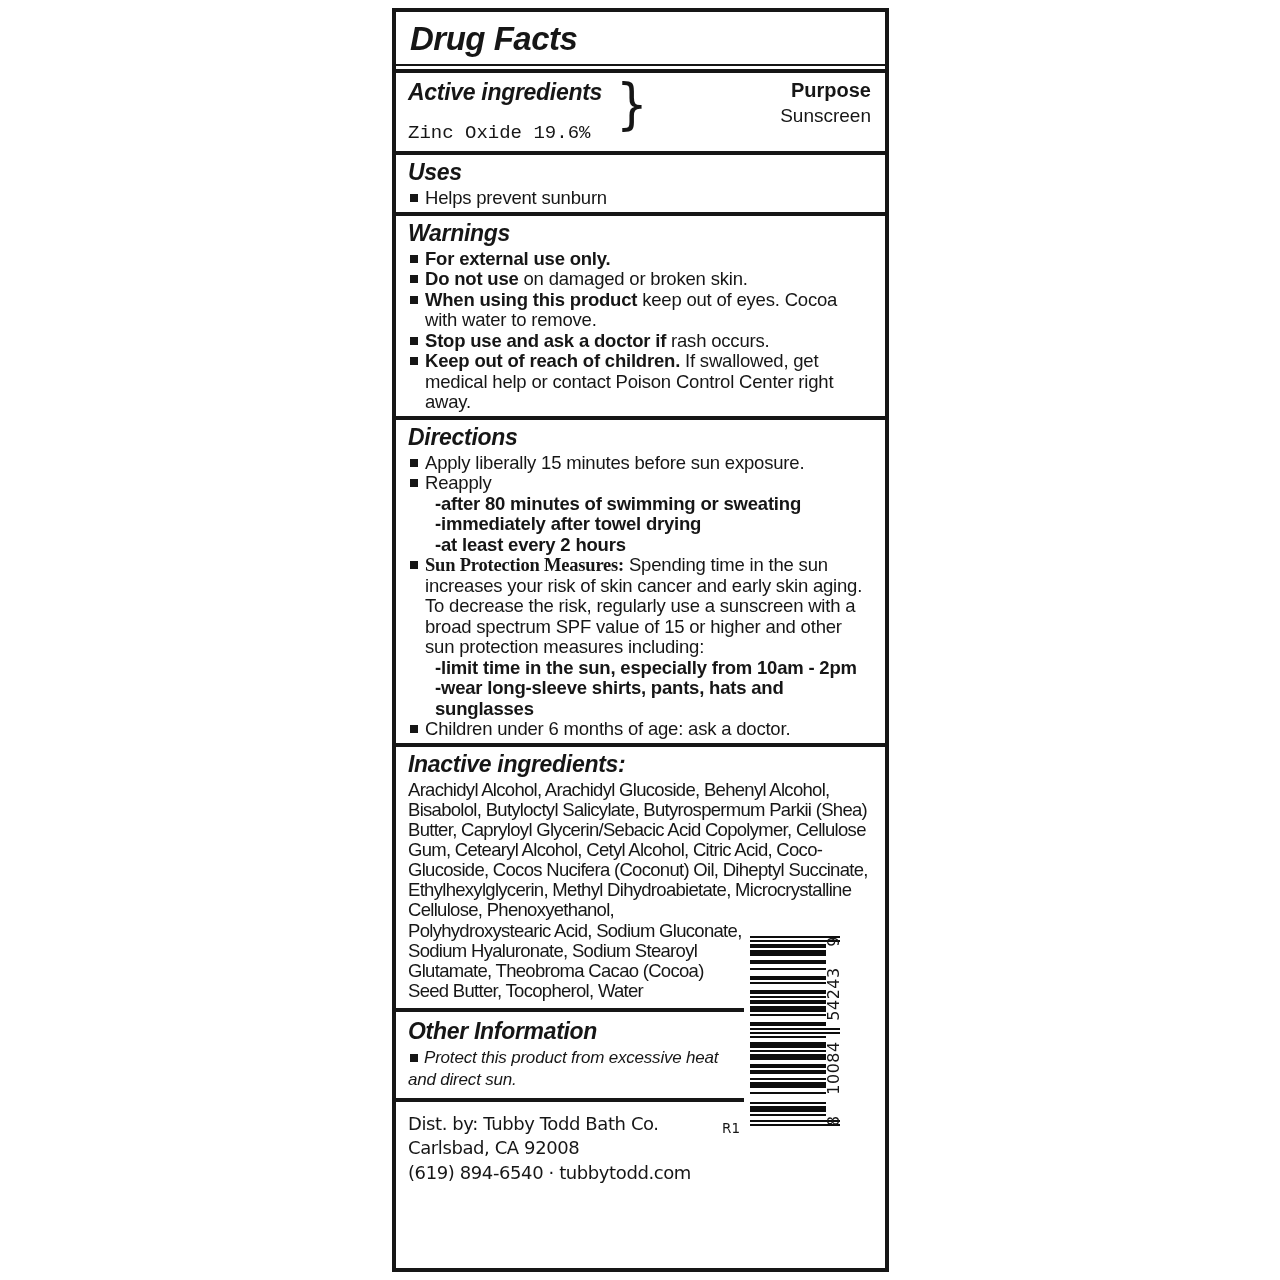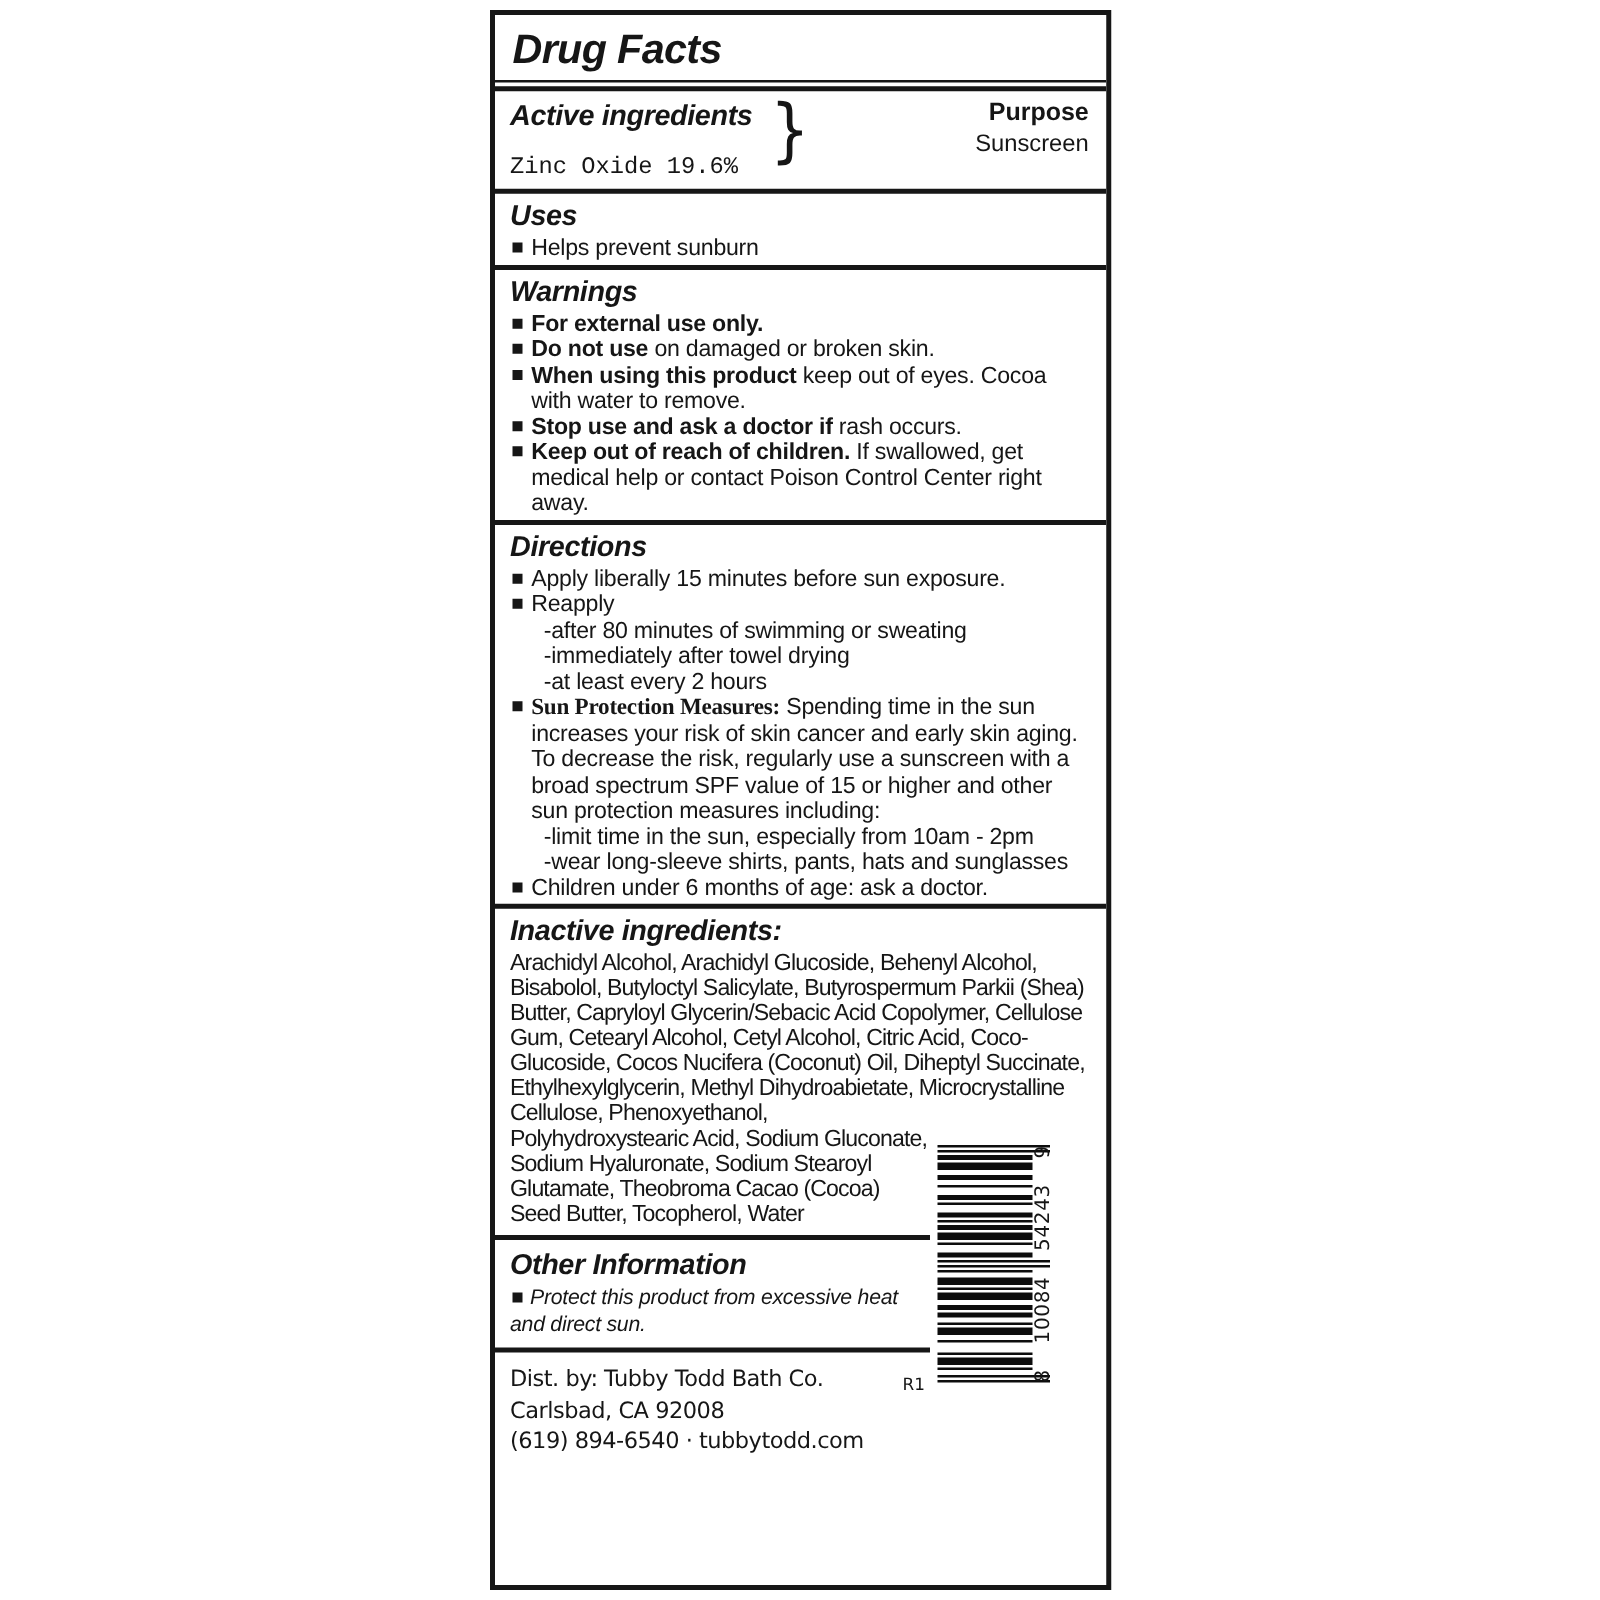--- a/index.html
+++ b/index.html
@@ -17,21 +17,21 @@
   .active-left{flex:none;}
   .active-left .ing{font-size:19px;margin-top:16px;font-family:Liberation Mono, monospace;}
   .brace{flex:none;font-size:50px;font-weight:normal;line-height:48px;margin:2px 0 0 14px;transform:scaleY(1.12);font-family:"DejaVu Sans",sans-serif;}
   .active-right{flex:1;text-align:right;padding-top:1px;}
   .purpose-h{font-size:20px;font-weight:bold;}
   .purpose-v{font-size:19px;margin-top:3px;}
   .body-txt,.bullet .txt,.subline{font-size:18.5px;line-height:20.5px;letter-spacing:-0.2px;}
   .bullet{display:flex;margin:0;}
   .bullet .sq{flex:none;width:8px;height:8px;background:#161616;margin:6px 7px 0 2px;}
   .bullet .txt{flex:1;}
-  .subline{padding-left:27px;}
+  .subline{padding-left:27px;font-weight:bold;}
   .sec-inactive .ing-list{font-size:18.5px;line-height:20px;letter-spacing:-0.7px;margin:1px 0 0 0;}
   .bottom-flex{display:flex;align-items:stretch;}
   .bottom-left{flex:none;width:336px;}
   .part-rule{height:4px;background:#161616;border:none;margin:7px 0 6px -12px;width:calc(100% + 12px);}
   .other-p{font-size:17px;line-height:22px;letter-spacing:-0.2px;margin:2px 0 4px 0;font-style:italic;}
   .sq-in{display:inline-block;width:8px;height:8px;background:#161616;margin:0 6px 1px 2px;}
   .dist{position:relative;font-family:"DejaVu Sans",sans-serif;font-size:18px;line-height:24.5px;letter-spacing:-0.4px;padding-top:4px;padding-bottom:8px;}
   .dist .r1{position:absolute;right:4px;top:8px;font-size:13.5px;letter-spacing:0;text-align:center;}
   .barcode-col{flex:1;position:relative;}
   .bars{position:absolute;left:6px;top:16px;width:96px;}

